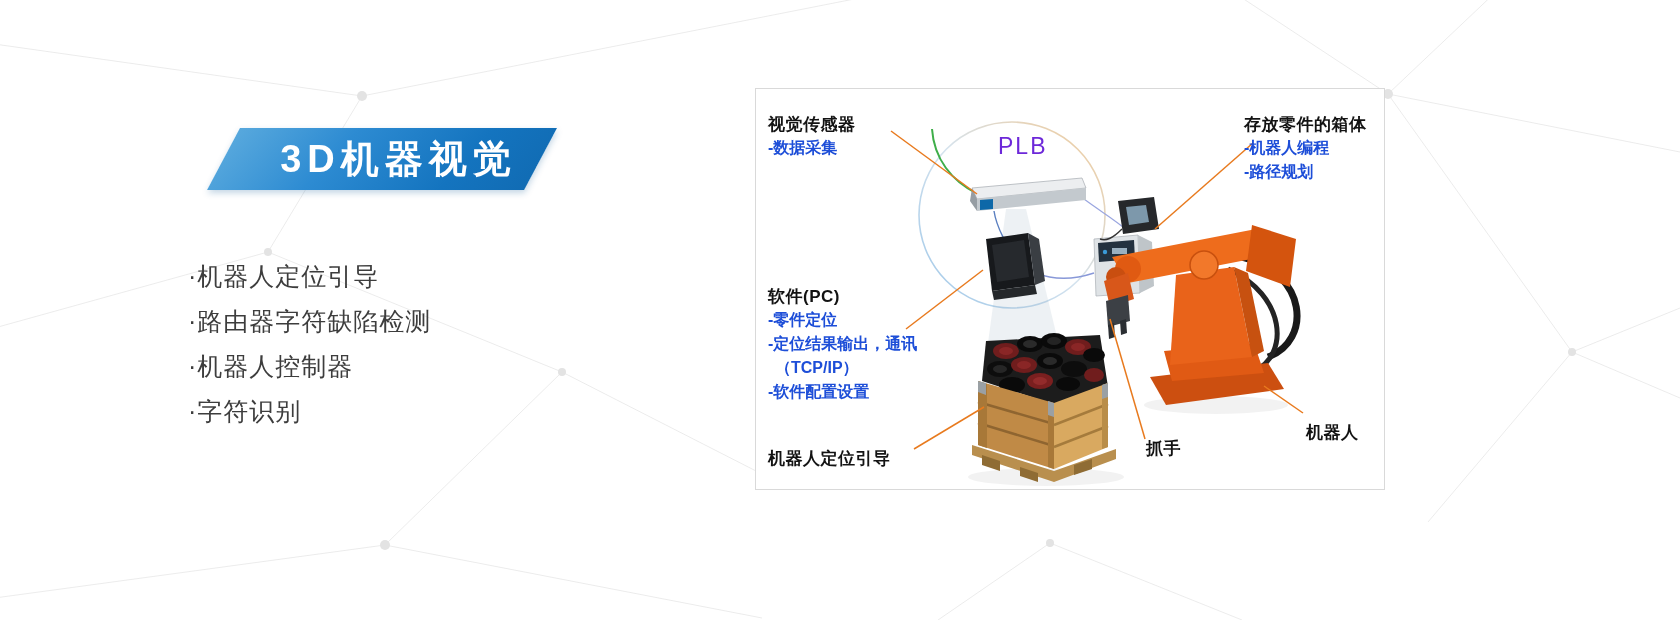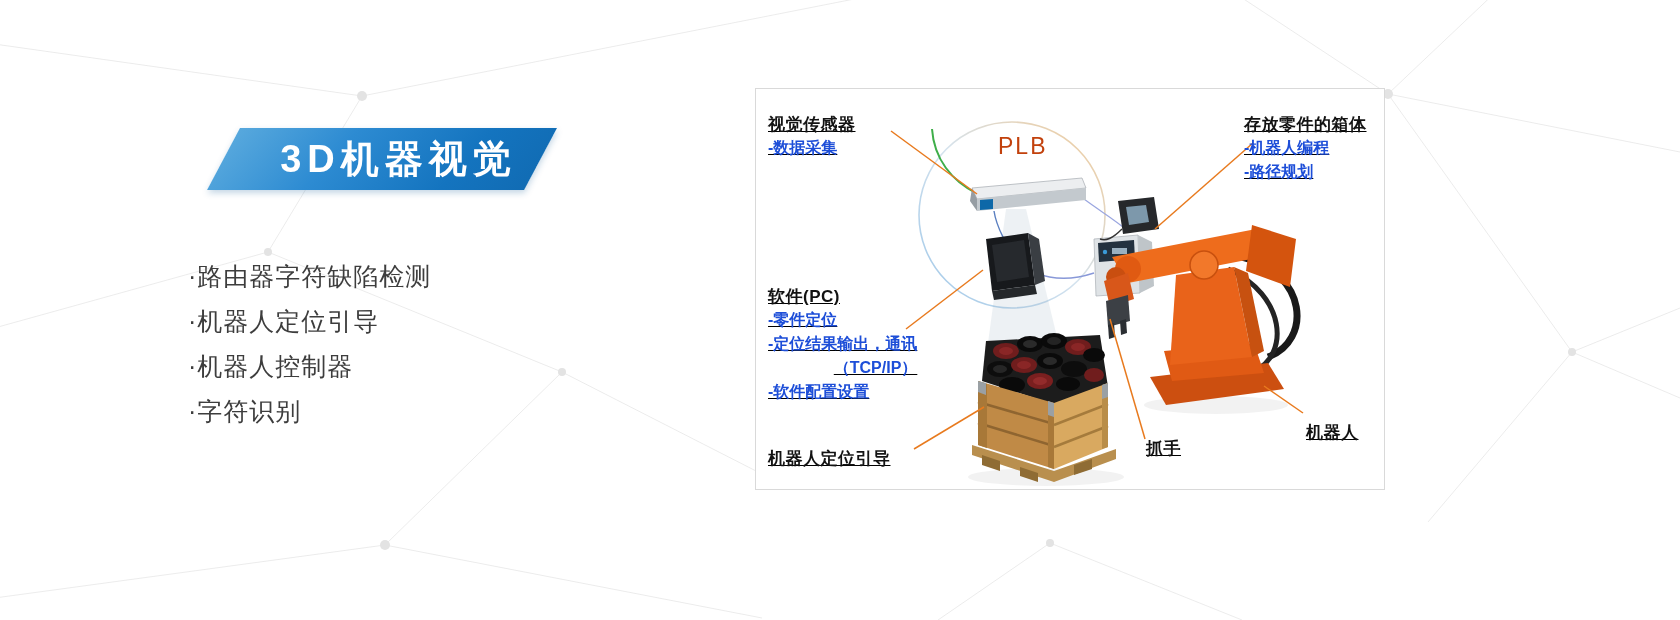--- a/index.html
+++ b/index.html
@@ -22,27 +22,27 @@
   
   .features { position:absolute; left:188px; top:262px; list-style:none; z-index:2; }
   .features li { font-size:25px; color:#3d3d3d; line-height:28px; margin-bottom:17px;
                  letter-spacing:1px; }
 
   
   .panel { position:absolute; left:755px; top:88px; width:630px; height:402px;
            background:#ffffff; border:1px solid #d9d9d9; z-index:2; }
   .art { position:absolute; left:0; top:0; z-index:1; }
 
-  .lbl { position:absolute; z-index:3;text-decoration:underline; }
+  .lbl { position:absolute; z-index:3; }
   .lbl-title { font-size:17px; font-weight:700; color:#131313; letter-spacing:0.5px; white-space:nowrap; }
   .lbl-sub { font-size:16px; font-weight:600; color:#1d4ed8; line-height:1.5; white-space:nowrap; }
-  .lbl-sub.indent { padding-left:7px;text-align:right; }
+  .lbl-sub.indent { padding-left:7px; }
 
   .plb { position:absolute; left:242px; top:44px; z-index:3; font-size:23px;
-         color:#c2410c; letter-spacing:2px; font-weight:400; }
+         color:#6d28d9; letter-spacing:2px; font-weight:400; }
 </style>
 </head>
 <body>
 
 <div class="stage">
 
   <svg class="bg-net" width="1680" height="620" viewBox="0 0 1680 620">
     <g stroke="#dcdcdc" stroke-width="1" opacity="0.55" fill="none">
       <path d="M-20,42 L362,96 L900,-10"></path>
       <path d="M362,96 L268,252 L-20,332"></path>
@@ -65,22 +65,22 @@
       <circle cx="1572" cy="352" r="4"></circle>
       <circle cx="1050" cy="543" r="4"></circle>
     </g>
   </svg>
 
   <div class="banner">
     <span class="banner-text">3D机器视觉</span>
   </div>
 
   <ul class="features">
+    <li>·机器人定位引导</li>
     <li>·路由器字符缺陷检测</li>
-    <li>·机器人定位引导</li>
     <li>·机器人控制器</li>
     <li>·字符识别</li>
   </ul>
 
   <div class="panel">
 
     <svg class="art" width="630" height="400" viewBox="0 0 630 400">
       <defs>
         <linearGradient id="circGrad" x1="0" y1="1" x2="1" y2="0">
           <stop offset="0" stop-color="#9cc6e8"></stop>

